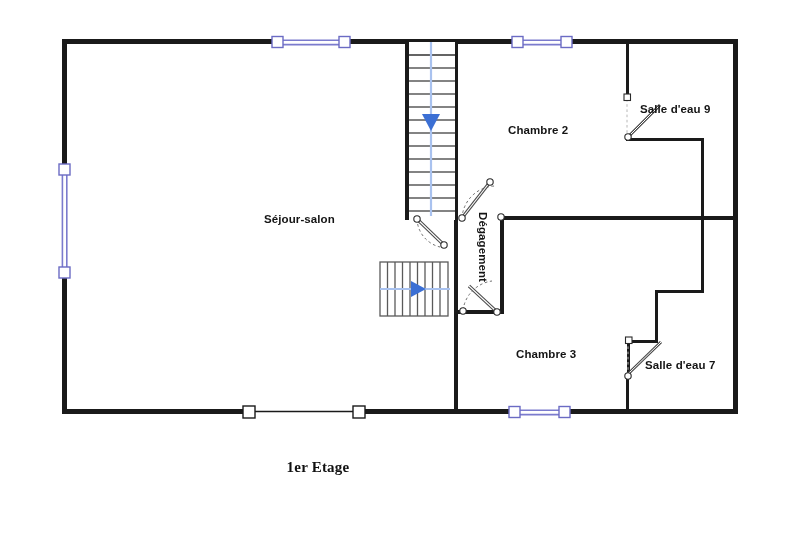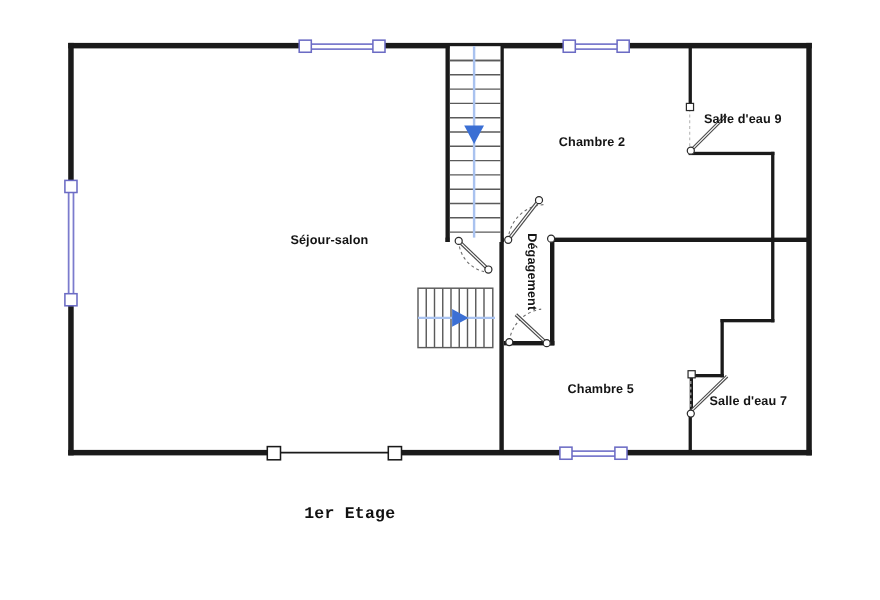--- a/index.html
+++ b/index.html
@@ -41,21 +41,21 @@
   .room-label.vertical {
     transform-origin: 0 0;
     transform: rotate(90deg);
   }
   #plan-title {
     position: absolute;
     left: 0;
     top: 459px;
     width: 636px;
     text-align: center;
-    font-family: Liberation Mono, monospace;
+    font-family: Liberation Serif, serif;
     font-weight: bold;
     font-size: 15px;
     color: #111111;
     letter-spacing: 0.2px;
     user-select: none;
   }
 </style>
 </head>
 <body>
 
@@ -235,21 +235,21 @@
         <rect x="625.5" y="337" width="6.5" height="6.5" fill="#ffffff" stroke="#2a2a2a" stroke-width="1.1"></rect>
       </g>
     </g>
 
   </svg>
 
   <div class="room-label" style="left:223px; top:213px;margin-left:41px;">Séjour-salon</div>
 
   <div class="room-label" style="left:508px; top:124px;">Chambre 2</div>
 
-  <div class="room-label" style="left:516px; top:348px;">Chambre 5</div>
+  <div class="room-label" style="left:516px; top:348px;">Chambre 3</div>
 
   <div class="room-label" style="left:640px; top:103px;">Salle d'eau 9</div>
 
   <div class="room-label" style="left:645px; top:359px;">Salle d'eau 7</div>
 
   <div class="room-label vertical" style="left:489px; top:212px;">Dégagement</div>
 
   <div id="plan-title">1er Etage</div>
 
 </div>

